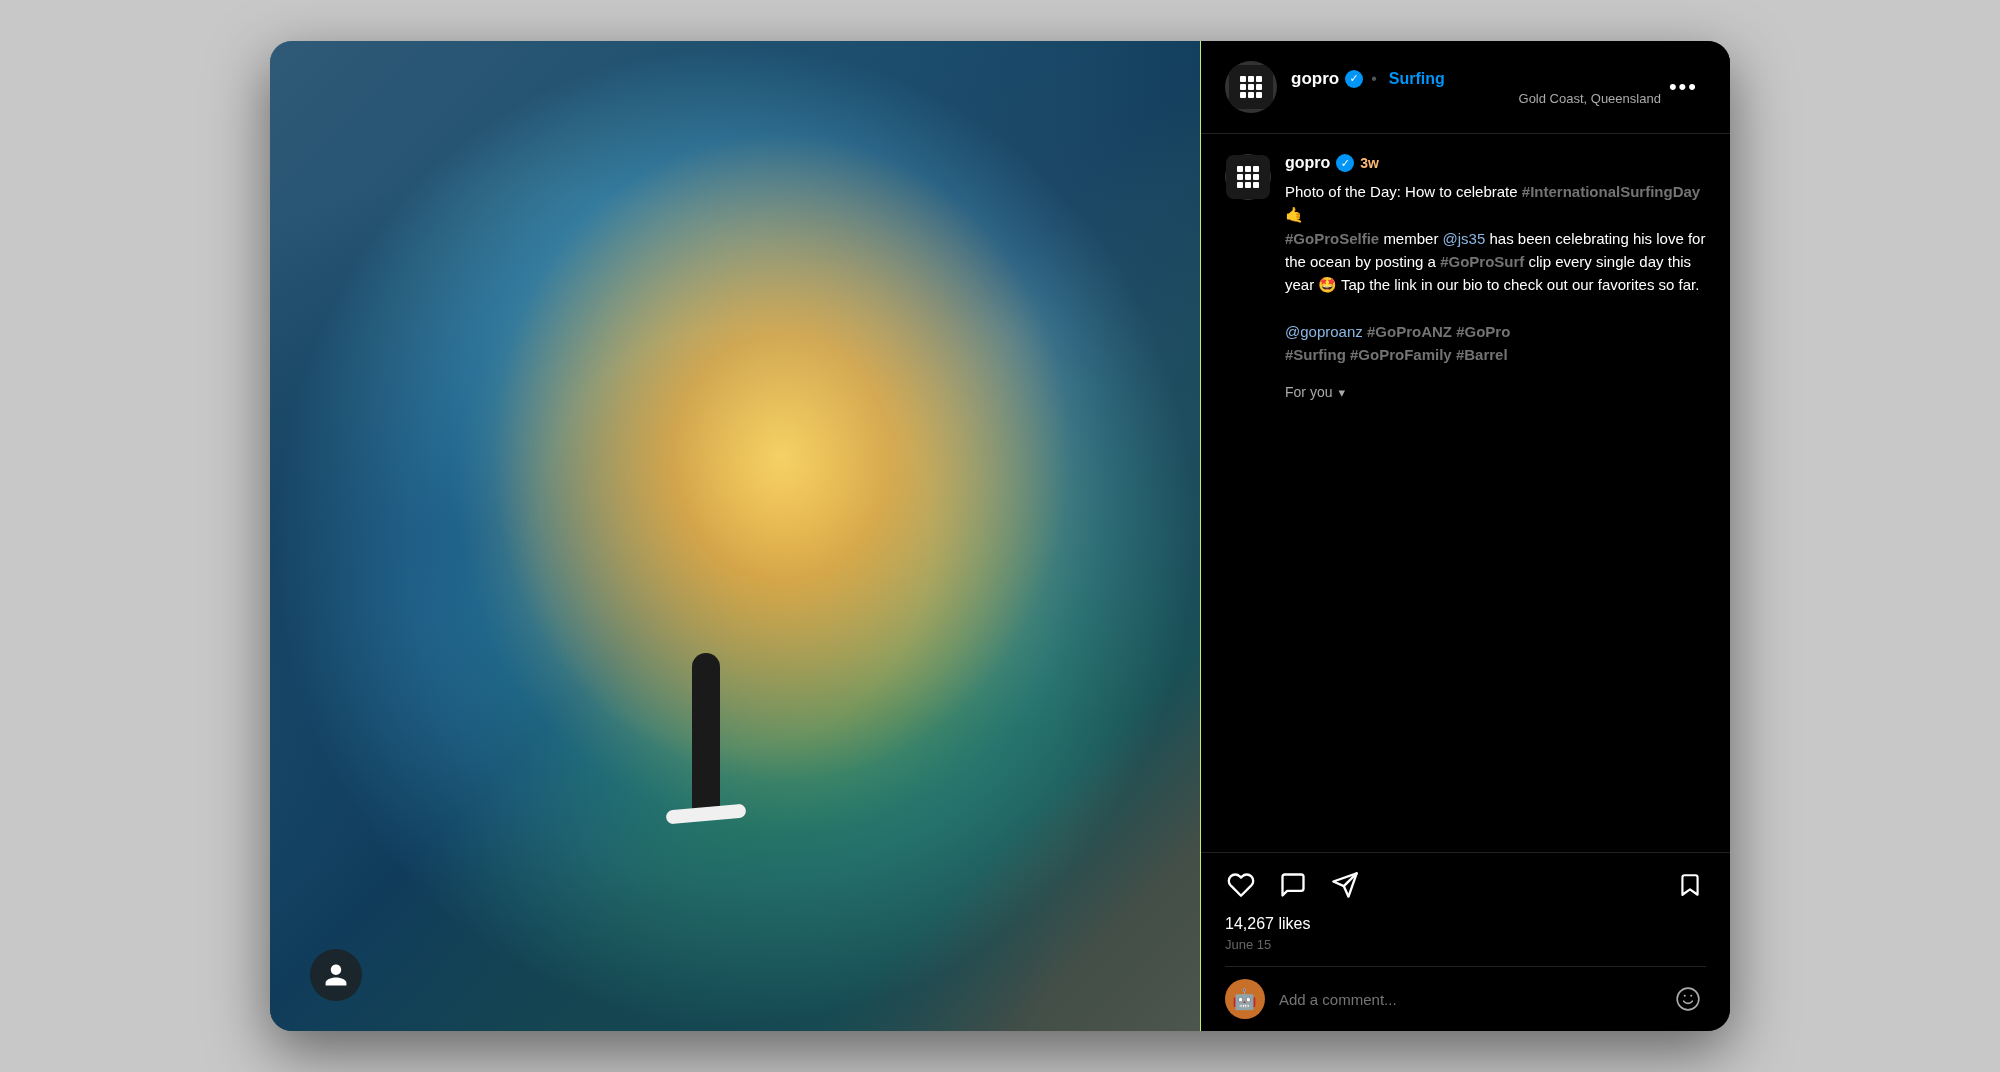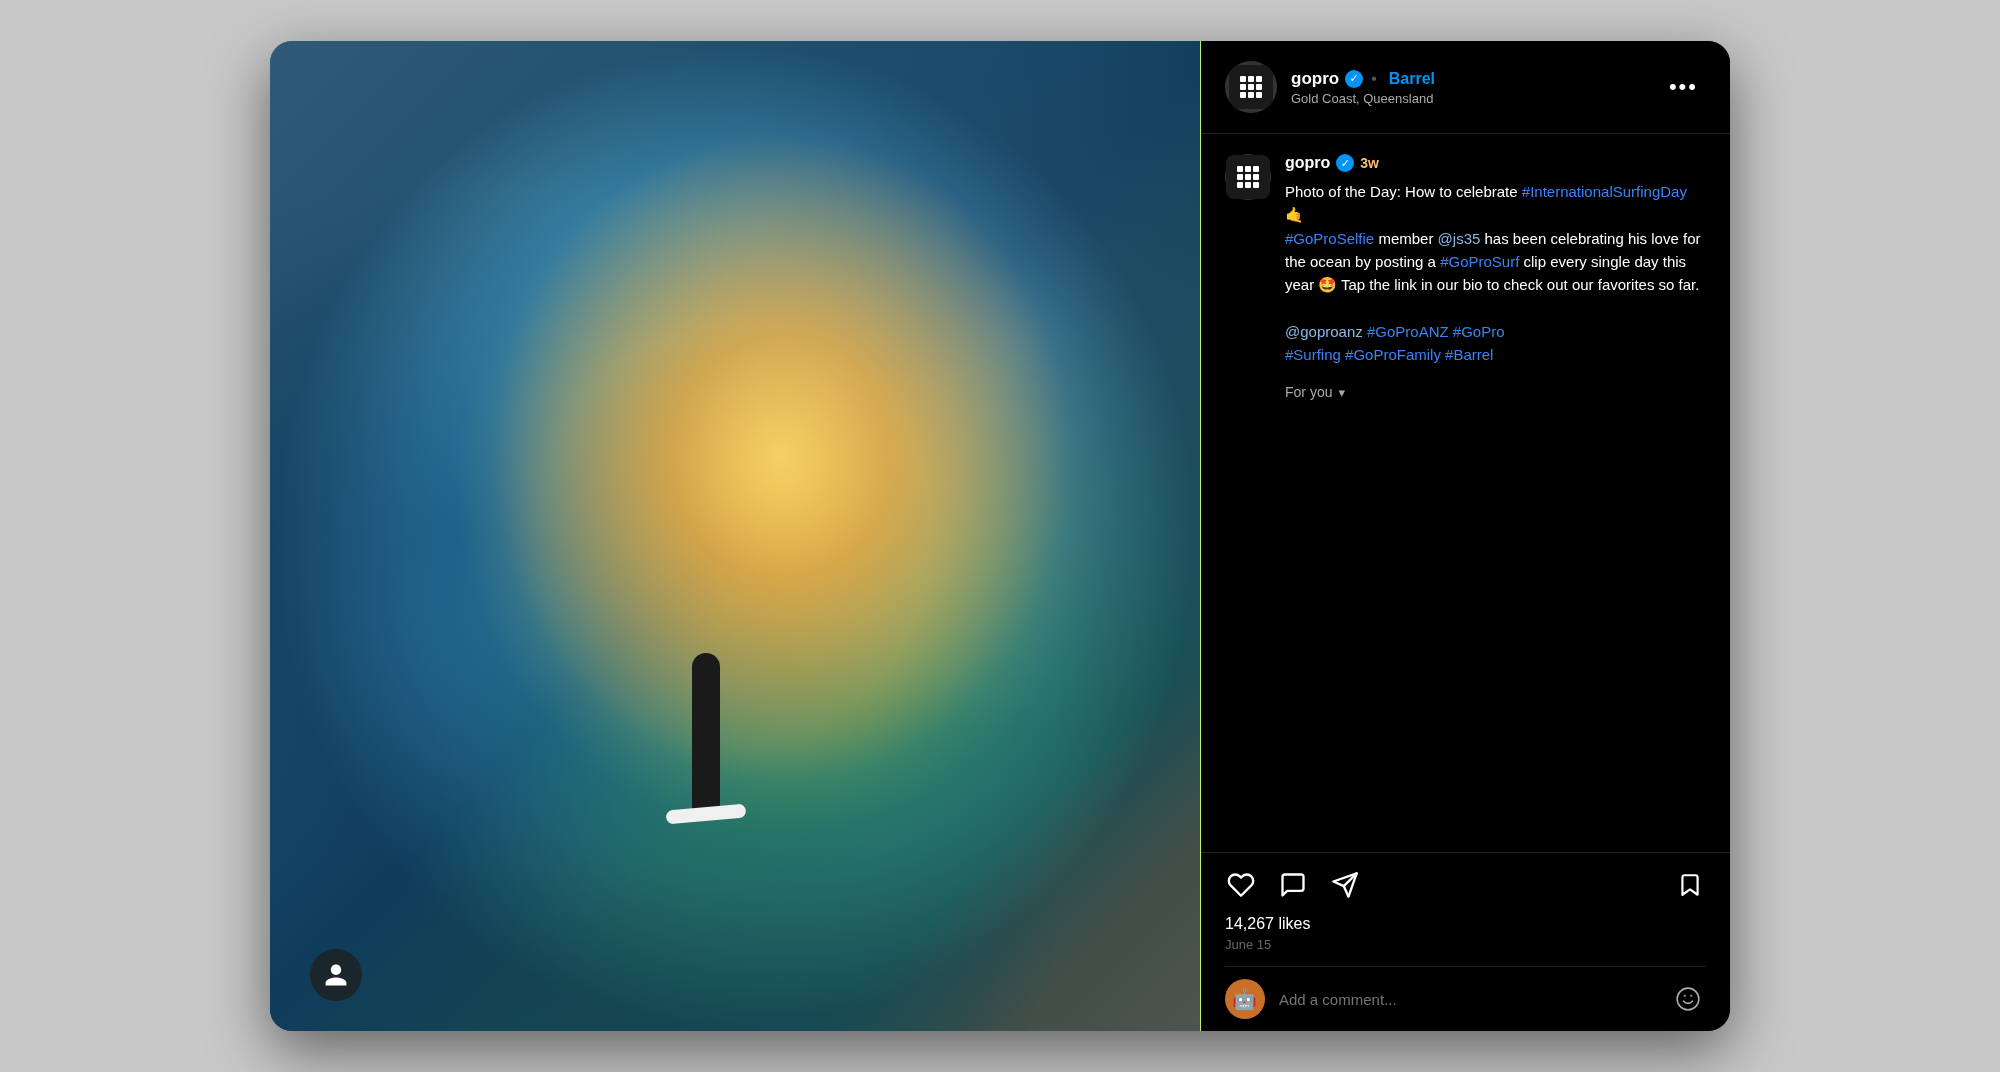--- a/index.html
+++ b/index.html
@@ -162,20 +162,21 @@
       color: #0095f6;
       font-weight: 700;
       font-size: 16px;
       cursor: pointer;
       margin-left: 4px;
     }
     .header-location {
       color: #aaa;
       font-size: 13px;
       margin-top: 2px;
+      text-align: right;
     }
     .more-btn {
       color: #fff;
       font-size: 22px;
       cursor: pointer;
       padding: 4px 8px;
       letter-spacing: 2px;
     }
     .post-content {
       flex: 1;
@@ -212,21 +213,21 @@
     .comment-time {
       color: #fdba74;
       font-size: 14px;
       font-weight: bold;
     }
     .comment-body {
       color: #fff;
       font-size: 15px;
       line-height: 1.55;
     }
-    .hashtag { color: #3b82f6; }
+    .hashtag { color: #737373; font-weight: bold; }
     .mention { color: #8bb7e4; }
     .for-you-row {
       display: flex;
       align-items: center;
       gap: 6px;
       margin-top: 18px;
       cursor: pointer;
     }
     .for-you-text {
       color: #aaa;
@@ -369,21 +370,21 @@
               <div class="dot"></div>
               <div class="dot"></div>
           </div>
         </div>
       </div>
       <div class="header-info">
         <div class="header-username-row">
           <span class="header-username">gopro</span>
           <span class="verified-badge">✓</span>
           <span class="separator">•</span>
-          <span class="follow-btn">Barrel</span>
+          <span class="follow-btn">Surfing</span>
         </div>
         <div class="header-location">Gold Coast, Queensland</div>
       </div>
       <div class="more-btn">•••</div>
     </div>
 
     <div class="post-content">
       <div class="comment-header">
         <div class="comment-avatar">
           <div class="gopro-logo-small">

